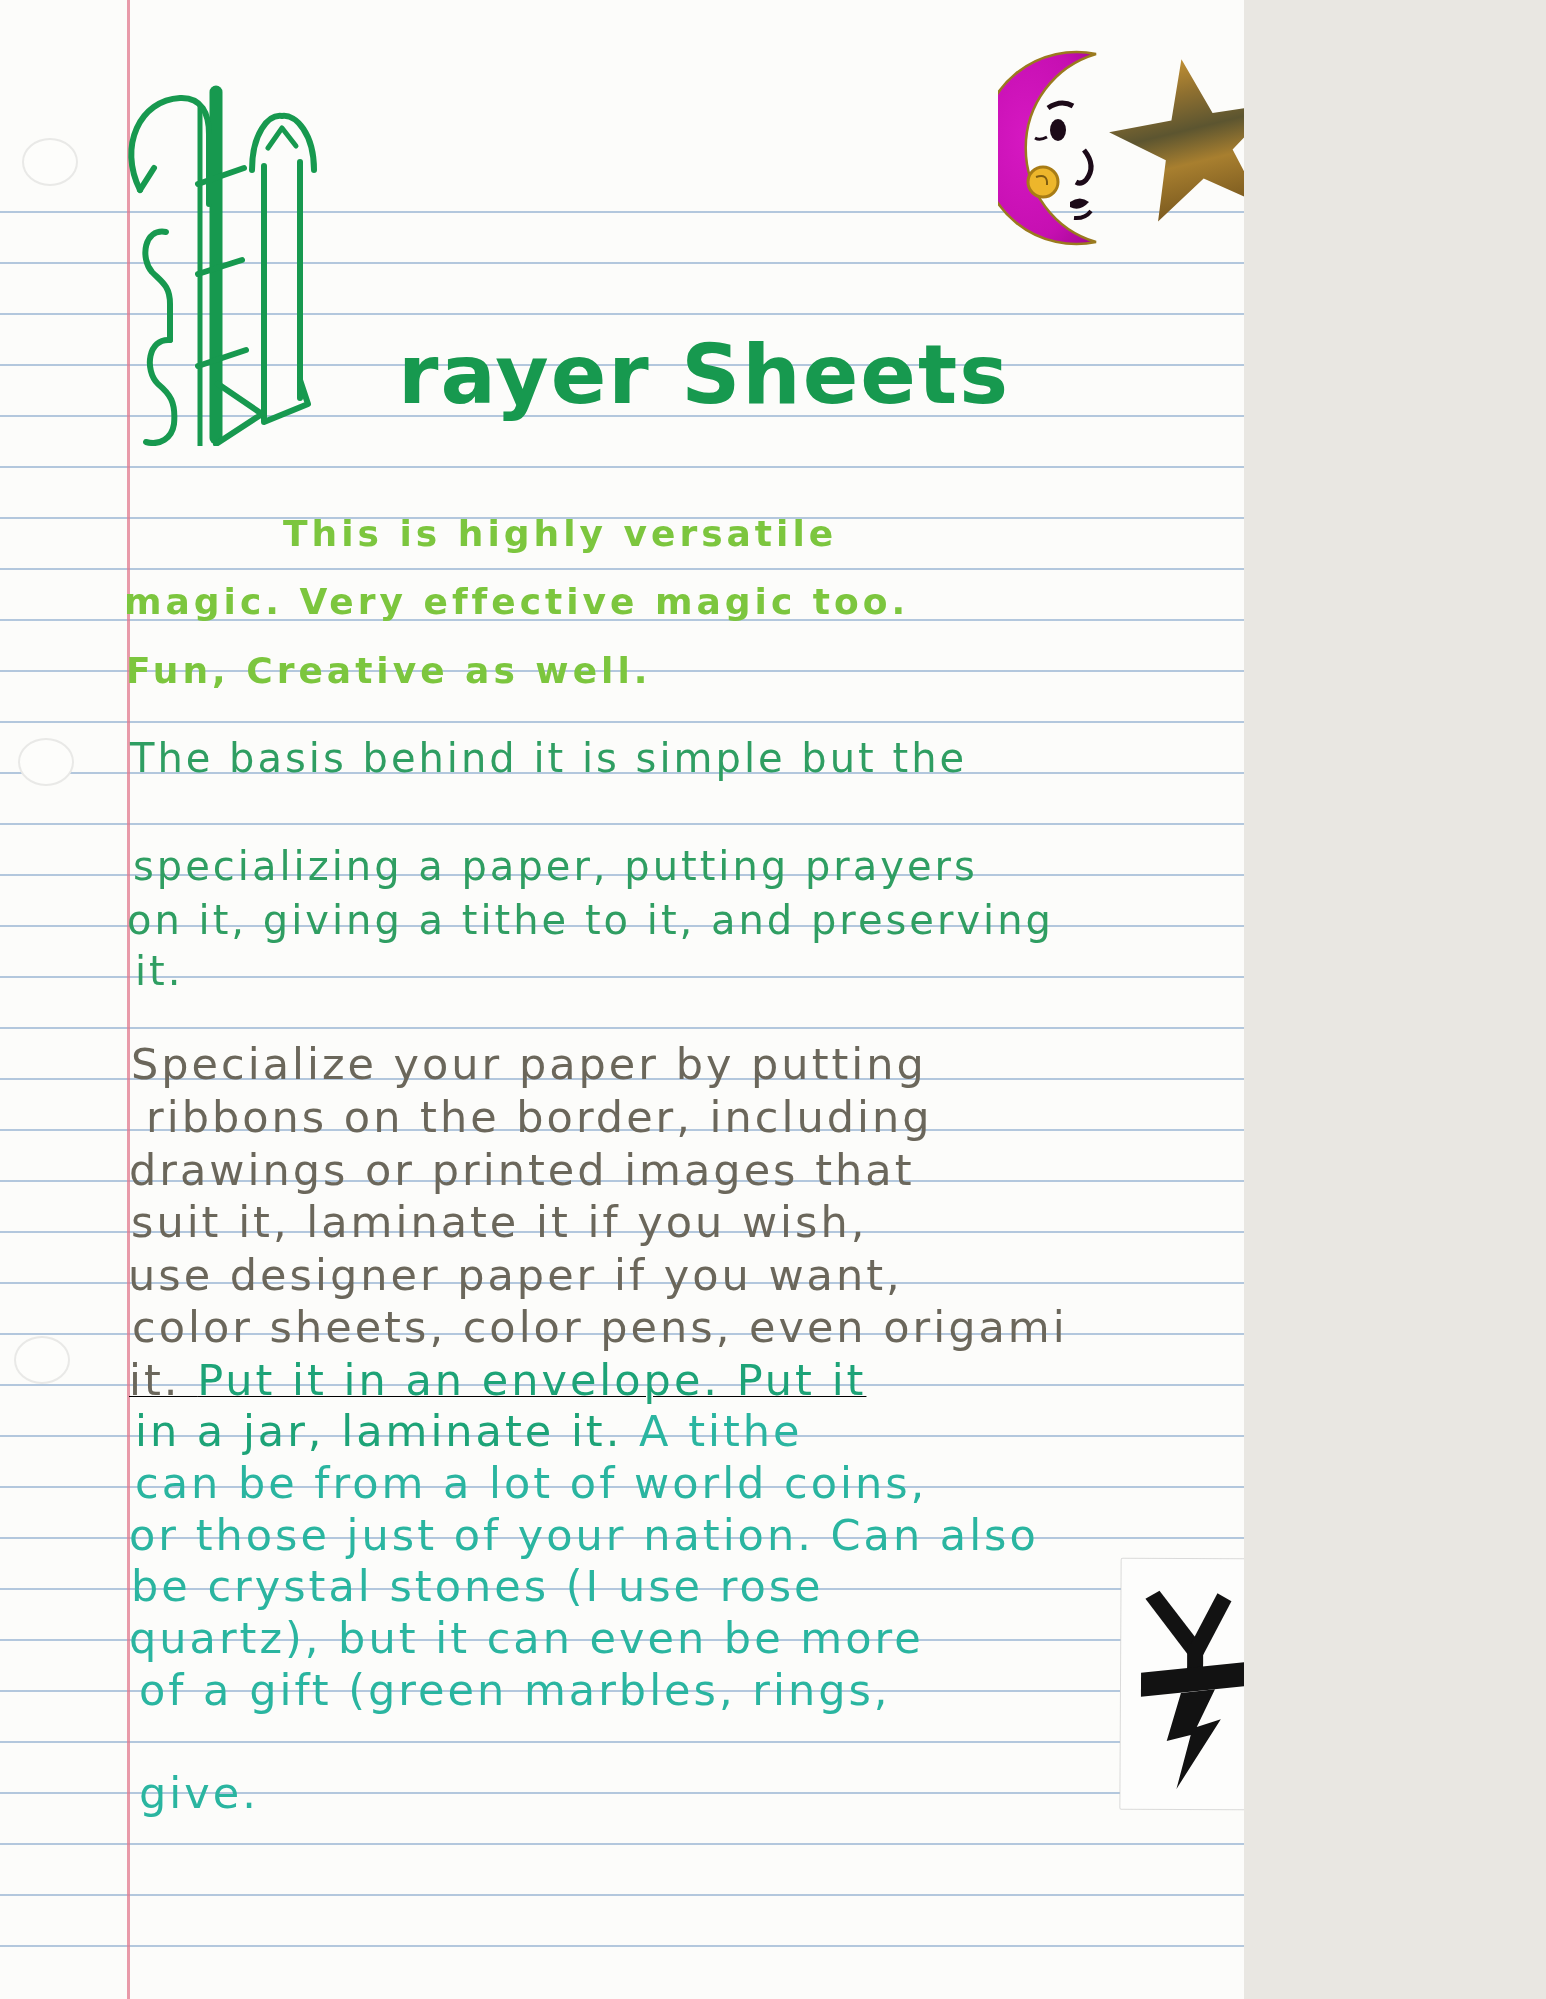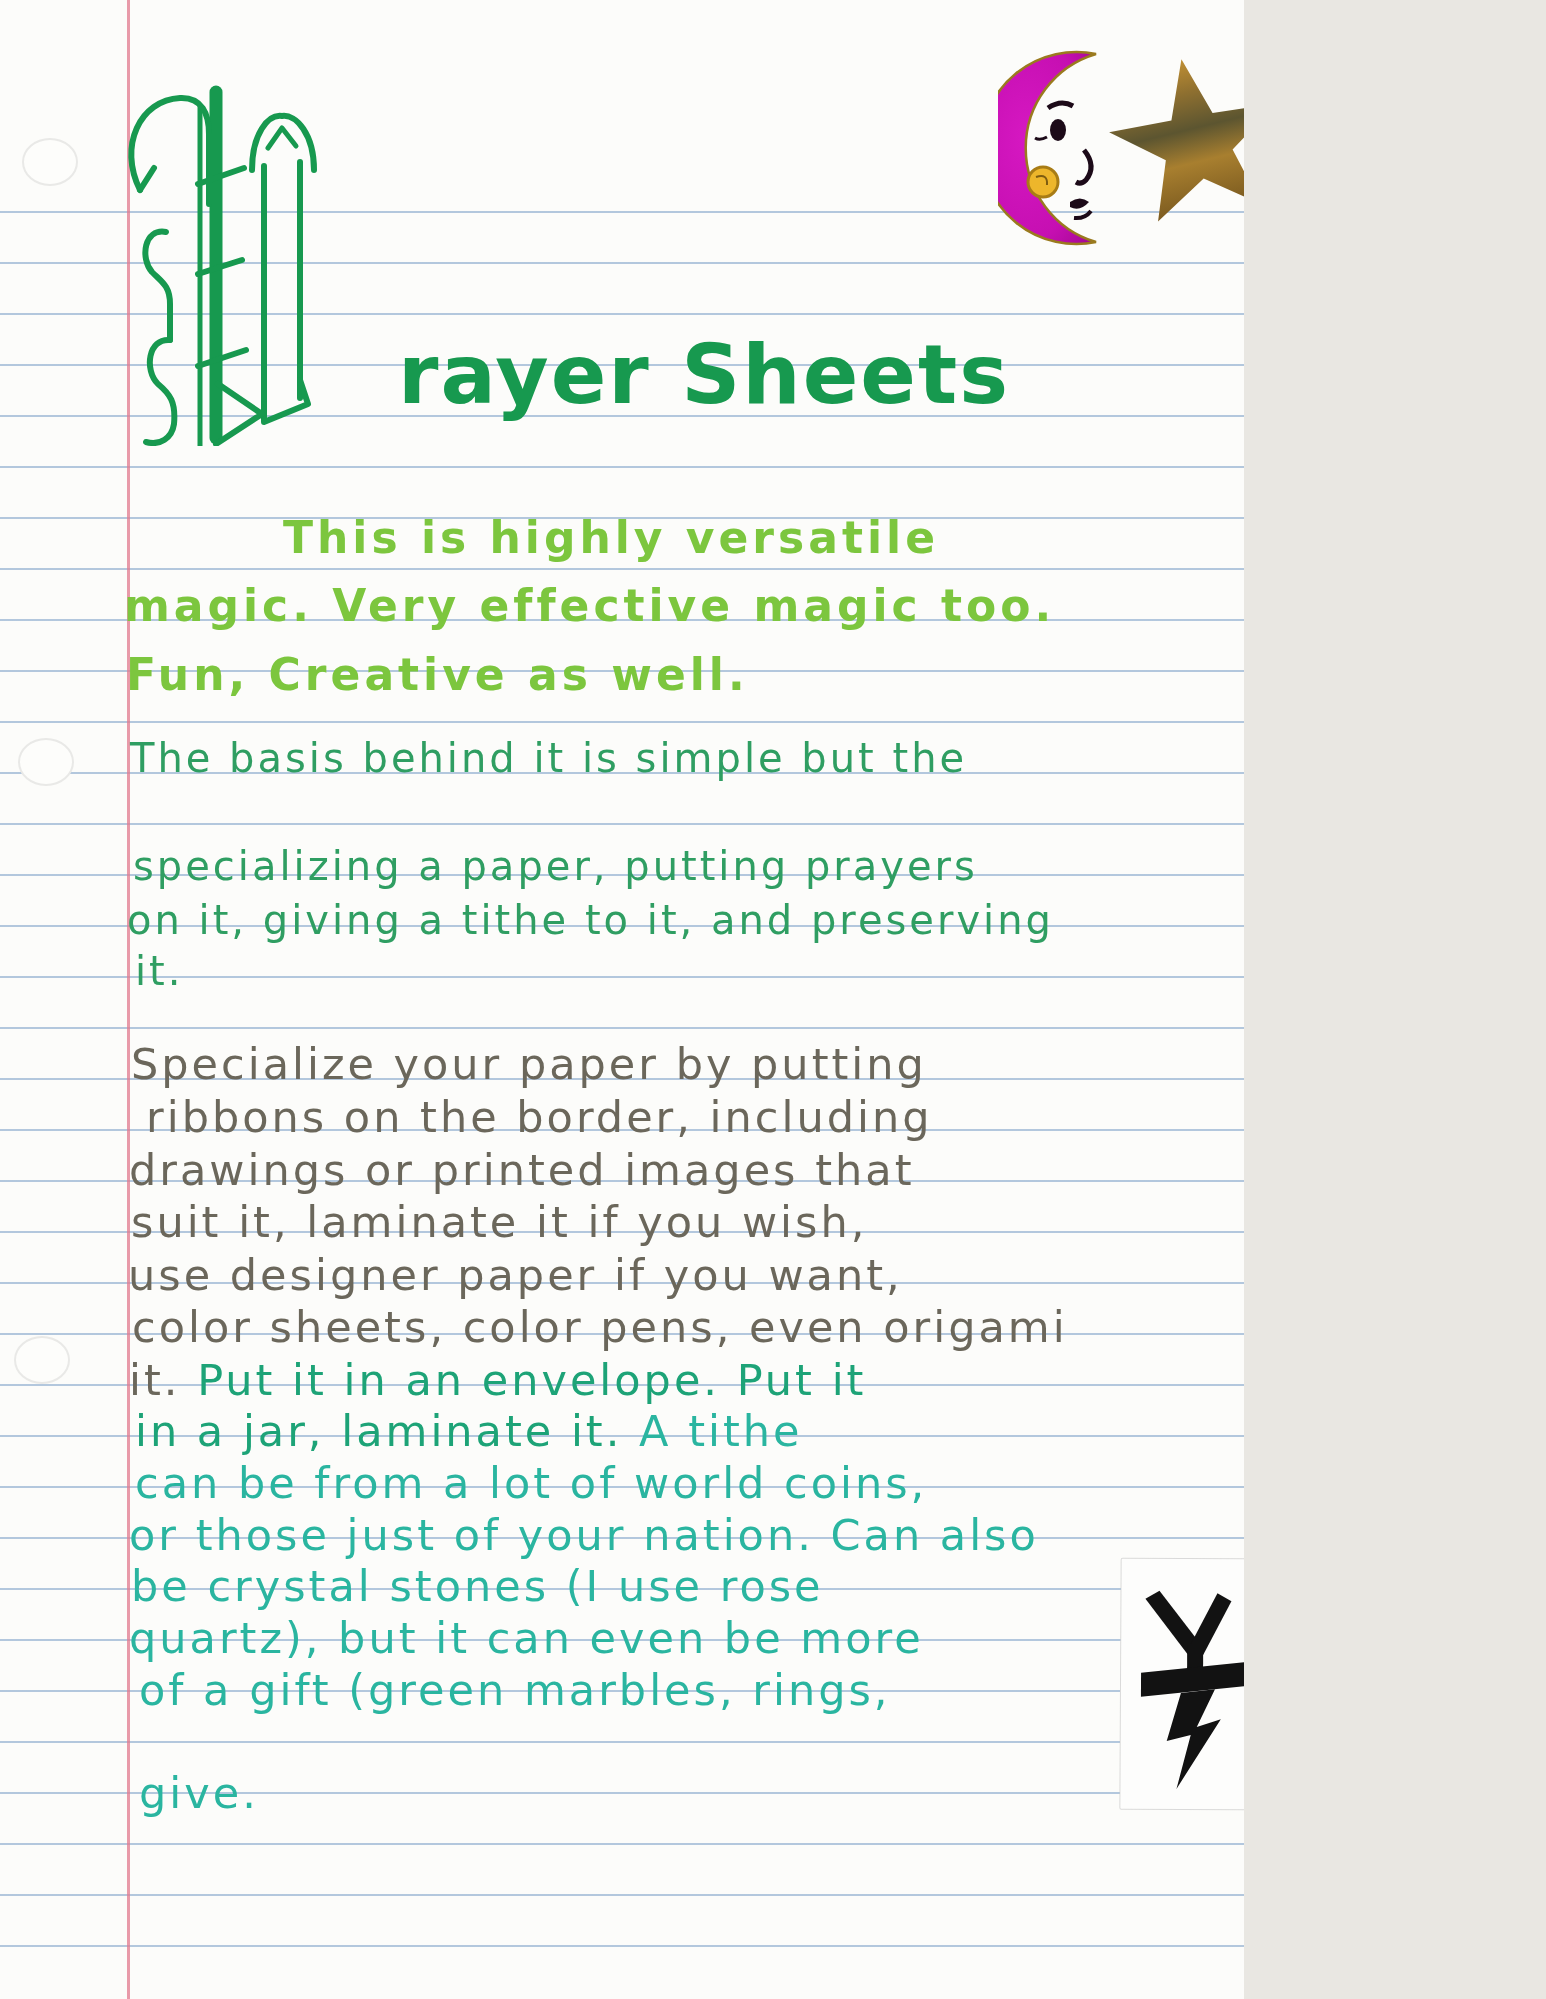--- a/index.html
+++ b/index.html
@@ -26,21 +26,21 @@
   .edge-right{
     position:absolute;left:1537px;top:132px;width:4px;height:1867px;
     background:linear-gradient(to bottom,rgba(80,74,62,0),rgba(80,74,62,.5) 4%,rgba(80,74,62,.5) 96%,rgba(80,74,62,0));
   }
   .title{
     position:absolute;left:398px;top:330px;
     font-size:82px;font-weight:bold;letter-spacing:2px;line-height:1.1;
     color:#17994f;white-space:nowrap;
   }
   .ln{position:absolute;white-space:nowrap;line-height:1.15;}
-  .lime{font-size:44px;font-weight:bold;letter-spacing:4px;color:#7cc63e;}
+  .lime{font-size:36px;font-weight:bold;letter-spacing:4px;color:#7cc63e;}
   .pen{font-size:40px;letter-spacing:3px;color:#2f9e62;}
   .pencil{font-size:43px;letter-spacing:3px;color:#6b675b;}
   .jade{font-size:43px;letter-spacing:3px;color:#1da377;}
   .teal{font-size:43px;letter-spacing:3px;color:#2ab5a0;}
   .sr{position:absolute;width:0;height:0;overflow:hidden;font-size:0;}
   .sticker{position:absolute;}
   .patch{
     position:absolute;left:1120px;top:1558px;width:138px;height:250px;
     background:#fdfdfc;border:1px solid rgba(130,130,130,.28);
     border-radius:2px;transform:rotate(.3deg);
@@ -126,21 +126,21 @@
   <div class="ln pen" style="left:127px;top:897px;">on it, giving a tithe to it, and preserving</div>
   <div class="ln pen" style="left:135px;top:948px;">it.</div>
 
   <div class="ln pencil" style="left:131px;top:1040px;">Specialize your paper by putting</div>
   <div class="ln pencil" style="left:129px;top:1146px;">drawings or printed images that</div>
   <div class="ln pencil" style="left:146px;top:1093px;">ribbons on the border, including</div>
   <div class="ln pencil" style="left:131px;top:1198px;">suit it, laminate it if you wish,</div>
   <div class="ln pencil" style="left:128px;top:1251px;">use designer paper if you want,</div>
   <div class="ln pencil" style="left:132px;top:1303px;">color sheets, color pens, even origami</div>
 
-  <div class="ln" style="left:129px;top:1356px;"><span class="pencil">it. </span><span class="jade">Put it in an envelope. Put it</span></div>
+  <div class="ln" style="left:129px;top:1356px;text-decoration:underline;"><span class="pencil">it. </span><span class="jade">Put it in an envelope. Put it</span></div>
   <div class="ln" style="left:135px;top:1407px;"><span class="jade">in a jar, laminate it. </span><span class="teal">A tithe</span></div>
 
   <div class="ln teal" style="left:135px;top:1459px;">can be from a lot of world coins,</div>
   <div class="ln teal" style="left:129px;top:1511px;">or those just of your nation. Can also</div>
   <div class="ln teal" style="left:131px;top:1562px;">be crystal stones (I use rose</div>
   <div class="ln teal" style="left:129px;top:1614px;">quartz), but it can even be more</div>
   <div class="ln teal" style="left:139px;top:1666px;">of a gift (green marbles, rings,</div>
   <div class="ln teal" style="left:139px;top:1769px;">give.</div>
 
   <div class="patch">

